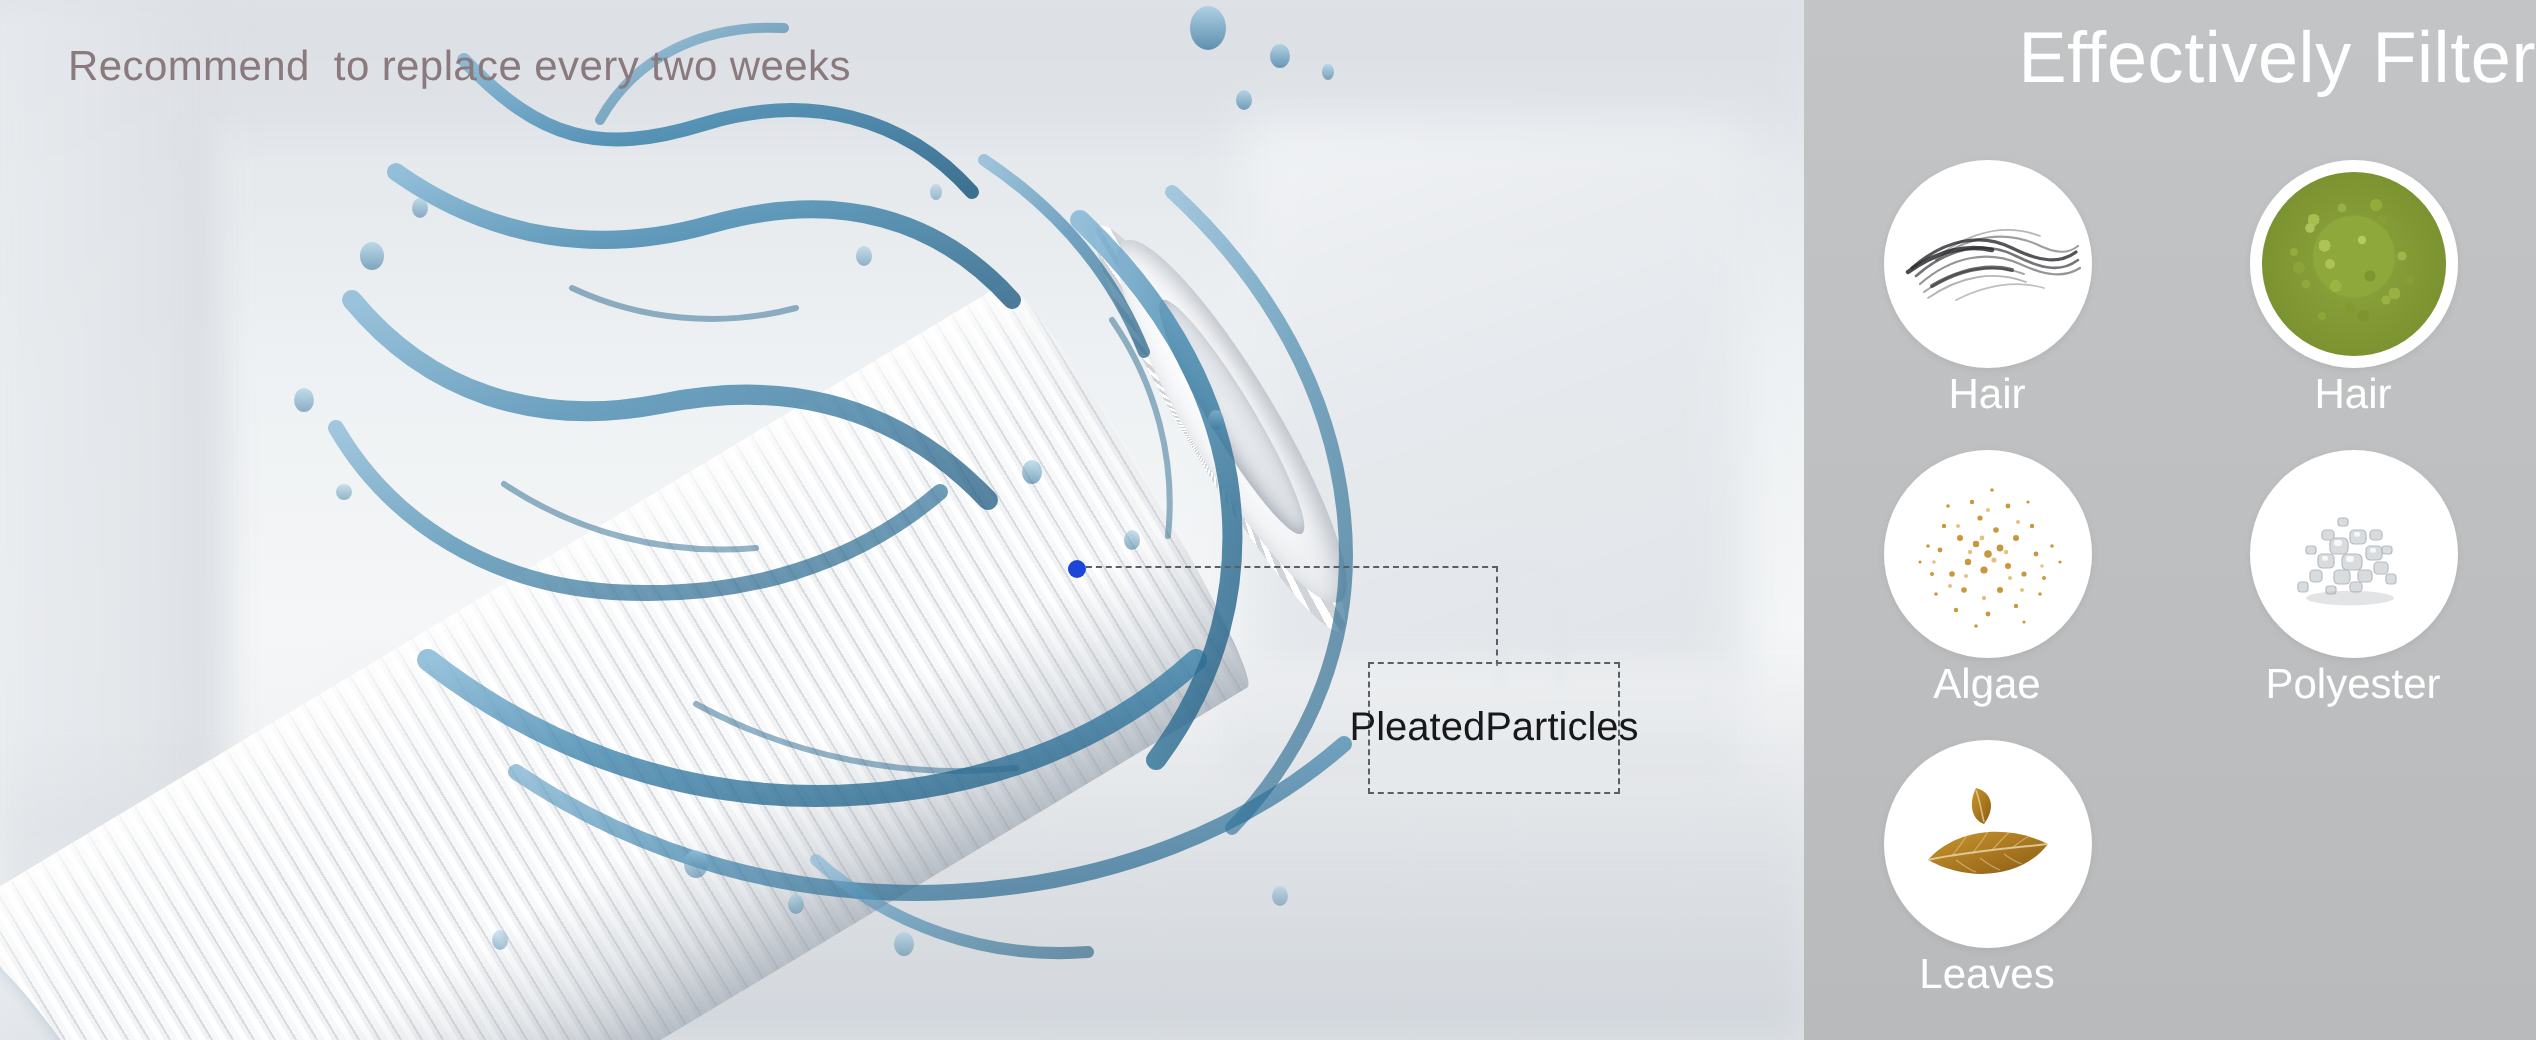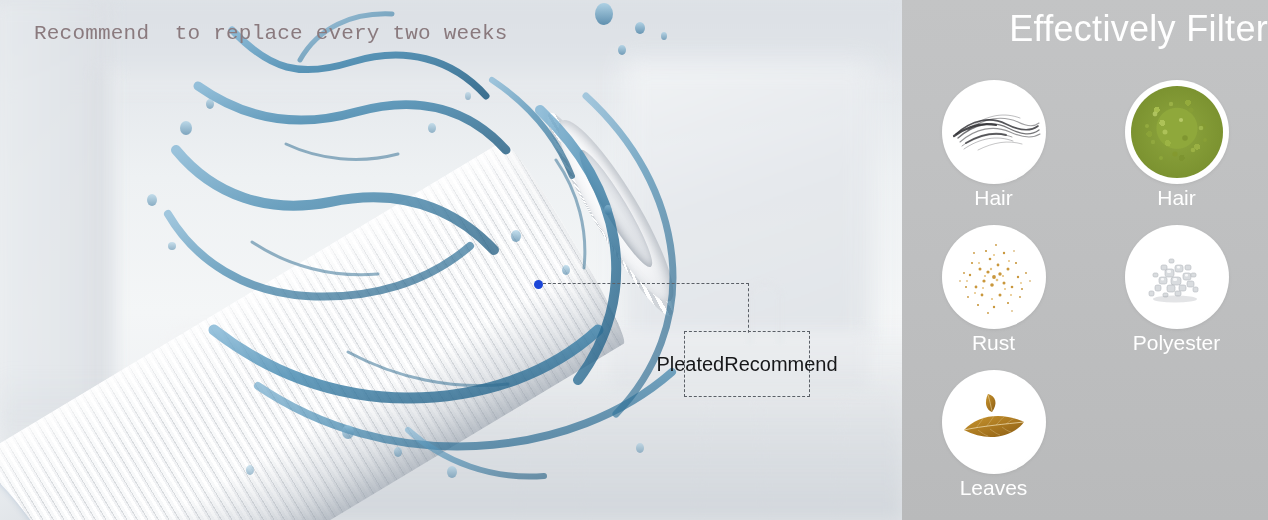--- a/index.html
+++ b/index.html
@@ -191,21 +191,20 @@
   }
 
   
   .recommend-text {
     position: absolute;
     left: 34px; top: 22px;
     font-size: 21px;
     color: #8a7a7e;
     letter-spacing: .2px;
     white-space: pre;
-    font-family: Liberation Mono, monospace;
   }
 
   
   .callout-dot {
     position: absolute;
     left: 534px; top: 280px;
     width: 9px; height: 9px;
     border-radius: 50%;
     background: #1b46d8;
   }
@@ -416,21 +415,21 @@
       </g>
     </svg>
 
     <div class="recommend-text">Recommend  to replace every two weeks</div>
 
     <div class="callout-dot"></div>
     <div class="callout-leader-h"></div>
     <div class="callout-leader-v"></div>
     <div class="callout-box">
       <div class="callout-line">Pleated</div>
-      <div class="callout-line">Recommend</div>
+      <div class="callout-line">Particles</div>
     </div>
   </div>
 
   <div class="panel">
 
     <div class="panel-title">Effectively Filter</div>
 
     <div class="panel-grid">
 
       <div class="filter-item">
@@ -529,21 +528,21 @@
                 <circle cx="69" cy="70" r="1"></circle>
               <circle cx="52" cy="30" r="1"></circle>
                 <circle cx="50" cy="74" r="1.1"></circle>
               <circle cx="25" cy="56" r=".9"></circle>
                 <circle cx="79" cy="58" r=".9"></circle>
               <circle cx="41" cy="63" r="1"></circle>
                 <circle cx="63" cy="64" r="1"></circle>
             </g>
           </svg>
         </div>
-        <div class="filter-label">Rust</div>
+        <div class="filter-label">Algae</div>
       </div>
 
 
       <div class="filter-item">
         <div class="filter-circle">
           <svg class="particle-dots" viewBox="0 0 104 104">
             <g fill="#d9dcdf" stroke="#b6bbc0" stroke-width=".6">
               <rect x="40" y="44" width="9" height="8" rx="2.4"></rect>
               <rect x="50" y="40" width="8" height="7" rx="2.2"></rect>
               <rect x="34" y="52" width="8" height="7" rx="2.2"></rect>

